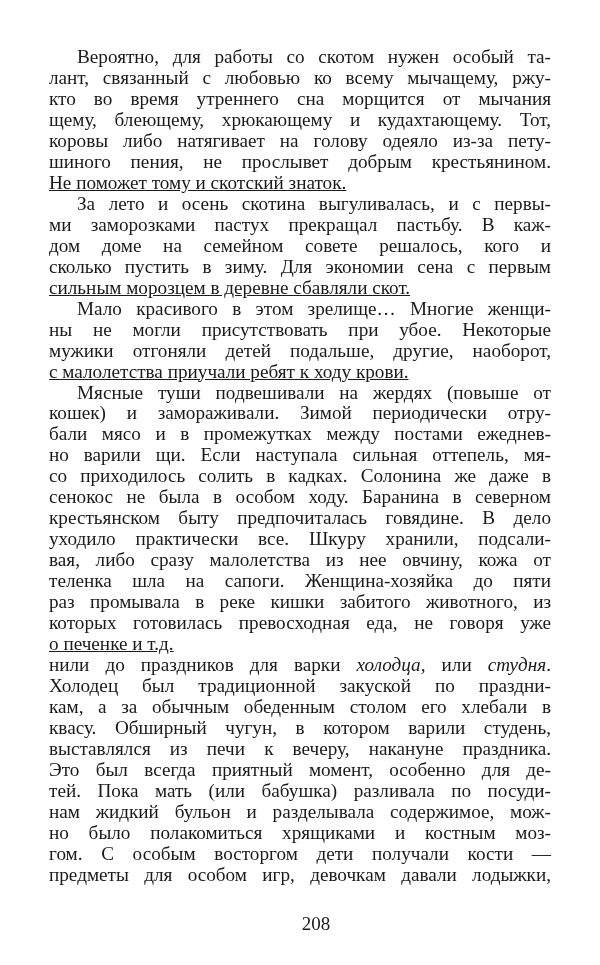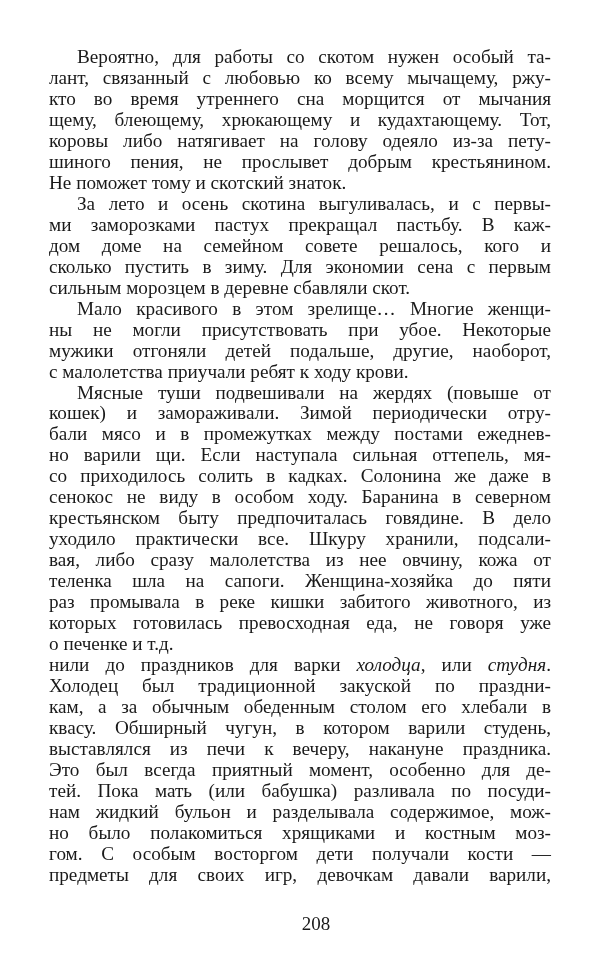--- a/index.html
+++ b/index.html
@@ -6,21 +6,21 @@
   body { width: 600px; height: 965px; position: relative; overflow: hidden; }
   .page {
     position: absolute; left: 49px; top: 46px; width: 502px;
     font-family: "Liberation Serif", "DejaVu Serif", serif;
     font-size: 19.2px; line-height: 20.98px; color: #1a1a1a;
   }
   .line {
     display: block; height: 20.98px; white-space: nowrap;
     text-align: justify; text-align-last: justify;
   }
-  .line.last { text-align-last: left; }
+  .line.last { text-align-last: left; text-decoration: underline; }
   .line.indent { padding-left: 28px; }
   .it { font-style: italic; }
   .pagenum {
     position: absolute; left: 0; width: 600px; top: 913px; text-align: center;
     font-family: "Liberation Serif", "DejaVu Serif", serif;
     font-size: 19px; color: #1a1a1a; margin-left: 16px;
   }
 </style>
 </head>
 <body>
@@ -44,35 +44,35 @@
   <span class="line indent">Мало красивого в этом зрелище… Многие женщи-</span>
   <span class="line">ны не могли присутствовать при убое. Некоторые</span>
   <span class="line">мужики отгоняли детей подальше, другие, наоборот,</span>
   <span class="line last">с малолетства приучали ребят к ходу крови.</span>
 
   <span class="line indent">Мясные туши подвешивали на жердях (повыше от</span>
   <span class="line">кошек) и замораживали. Зимой периодически отру-</span>
   <span class="line">бали мясо и в промежутках между постами ежеднев-</span>
   <span class="line">но варили щи. Если наступала сильная оттепель, мя-</span>
   <span class="line">со приходилось солить в кадках. Солонина же даже в</span>
-  <span class="line">сенокос не виду в особом ходу. Баранина в северном</span>
+  <span class="line">сенокос не была в особом ходу. Баранина в северном</span>
   <span class="line">крестьянском быту предпочиталась говядине. В дело</span>
   <span class="line">уходило практически все. Шкуру хранили, подсали-</span>
   <span class="line">вая, либо сразу малолетства из нее овчину, кожа от</span>
   <span class="line">теленка шла на сапоги. Женщина-хозяйка до пяти</span>
   <span class="line">раз промывала в реке кишки забитого животного, из</span>
   <span class="line">которых готовилась превосходная еда, не говоря уже</span>
   <span class="line last">о печенке и т.д.</span>
 
   <span class="line"><span>нили до праздников для варки </span><span class="it">холодца</span><span>, или </span><span class="it">студня</span><span>.</span></span>
   <span class="line">Холодец был традиционной закуской по праздни-</span>
   <span class="line">кам, а за обычным обеденным столом его хлебали в</span>
   <span class="line">квасу. Обширный чугун, в котором варили студень,</span>
   <span class="line">выставлялся из печи к вечеру, накануне праздника.</span>
   <span class="line">Это был всегда приятный момент, особенно для де-</span>
   <span class="line">тей. Пока мать (или бабушка) разливала по посуди-</span>
   <span class="line">нам жидкий бульон и разделывала содержимое, мож-</span>
   <span class="line">но было полакомиться хрящиками и костным моз-</span>
   <span class="line">гом. С особым восторгом дети получали кости —</span>
-  <span class="line">предметы для своих игр, девочкам давали варили,</span>
+  <span class="line">предметы для особом игр, девочкам давали лодыжки,</span>
 </div>
 
 <div class="pagenum">208</div>
 
 </body></html>

